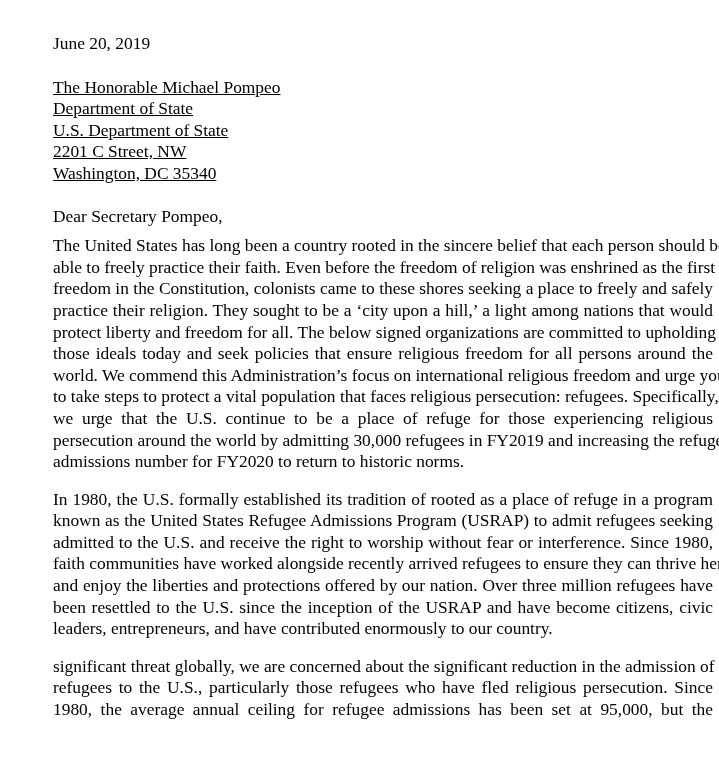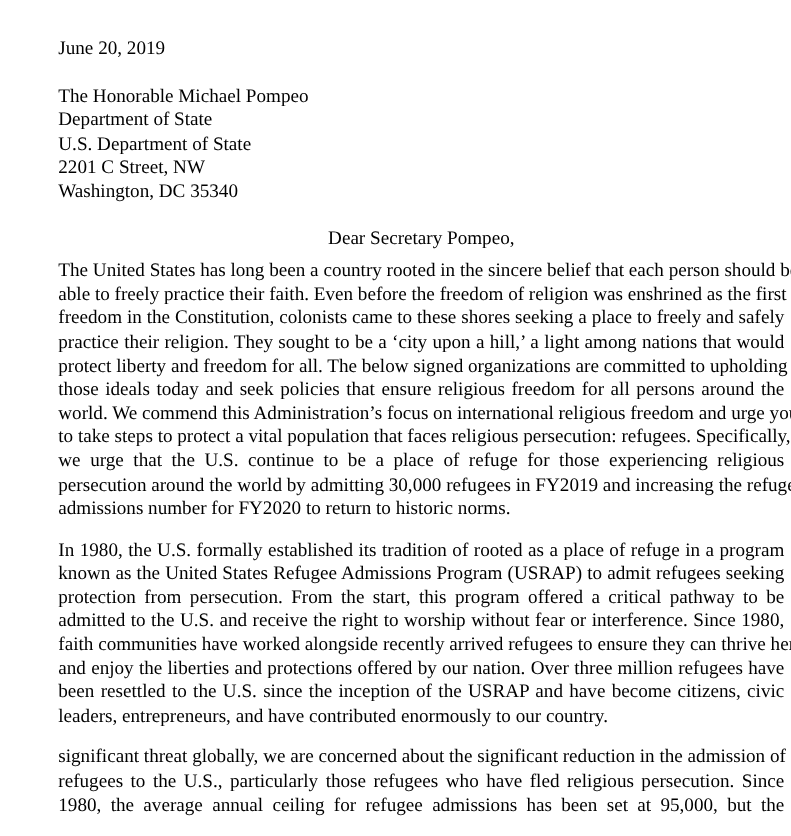--- a/index.html
+++ b/index.html
@@ -24,24 +24,24 @@
       line-height: 21.6px;
     }
     .date {
       margin: 0 0 22px 0;
     }
     .address {
       margin: 0 0 21px 0;
     }
     .address div {
       white-space: nowrap;
+      text-decoration: underline;
     }
     .salutation {
       margin: 0 0 8px 0;
-      text-align: center;
     }
     .para {
       margin: 0 0 16px 0;
       text-align: justify;
       text-align-last: left;
     }
     .para .ln {
       display: block;
       text-align: justify;
       text-align-last: justify;
@@ -77,21 +77,20 @@
     <span class="ln">world. We commend this Administration’s focus on international religious freedom and urge you</span>
     <span class="ln">to take steps to protect a vital population that faces religious persecution: refugees. Specifically,</span>
     <span class="ln">we urge that the U.S. continue to be a place of refuge for those experiencing religious</span>
     <span class="ln">persecution around the world by admitting 30,000 refugees in FY2019 and increasing the refugee</span>
     <span class="ln last">admissions number for FY2020 to return to historic norms.</span>
   </div>
 
   <div class="para">
     <span class="ln">In 1980, the U.S. formally established its tradition of rooted as a place of refuge in a program</span>
     <span class="ln">known as the United States Refugee Admissions Program (USRAP) to admit refugees seeking</span>
-    <span class="ln">protection from persecution. From the start, this program offered a critical pathway to be</span>
     <span class="ln">admitted to the U.S. and receive the right to worship without fear or interference. Since 1980,</span>
     <span class="ln">faith communities have worked alongside recently arrived refugees to ensure they can thrive here</span>
     <span class="ln">and enjoy the liberties and protections offered by our nation. Over three million refugees have</span>
     <span class="ln">been resettled to the U.S. since the inception of the USRAP and have become citizens, civic</span>
     <span class="ln last">leaders, entrepreneurs, and have contributed enormously to our country.</span>
   </div>
 
   <div class="para">
     <span class="ln">significant threat globally, we are concerned about the significant reduction in the admission of</span>
     <span class="ln">refugees to the U.S., particularly those refugees who have fled religious persecution.  Since</span>

